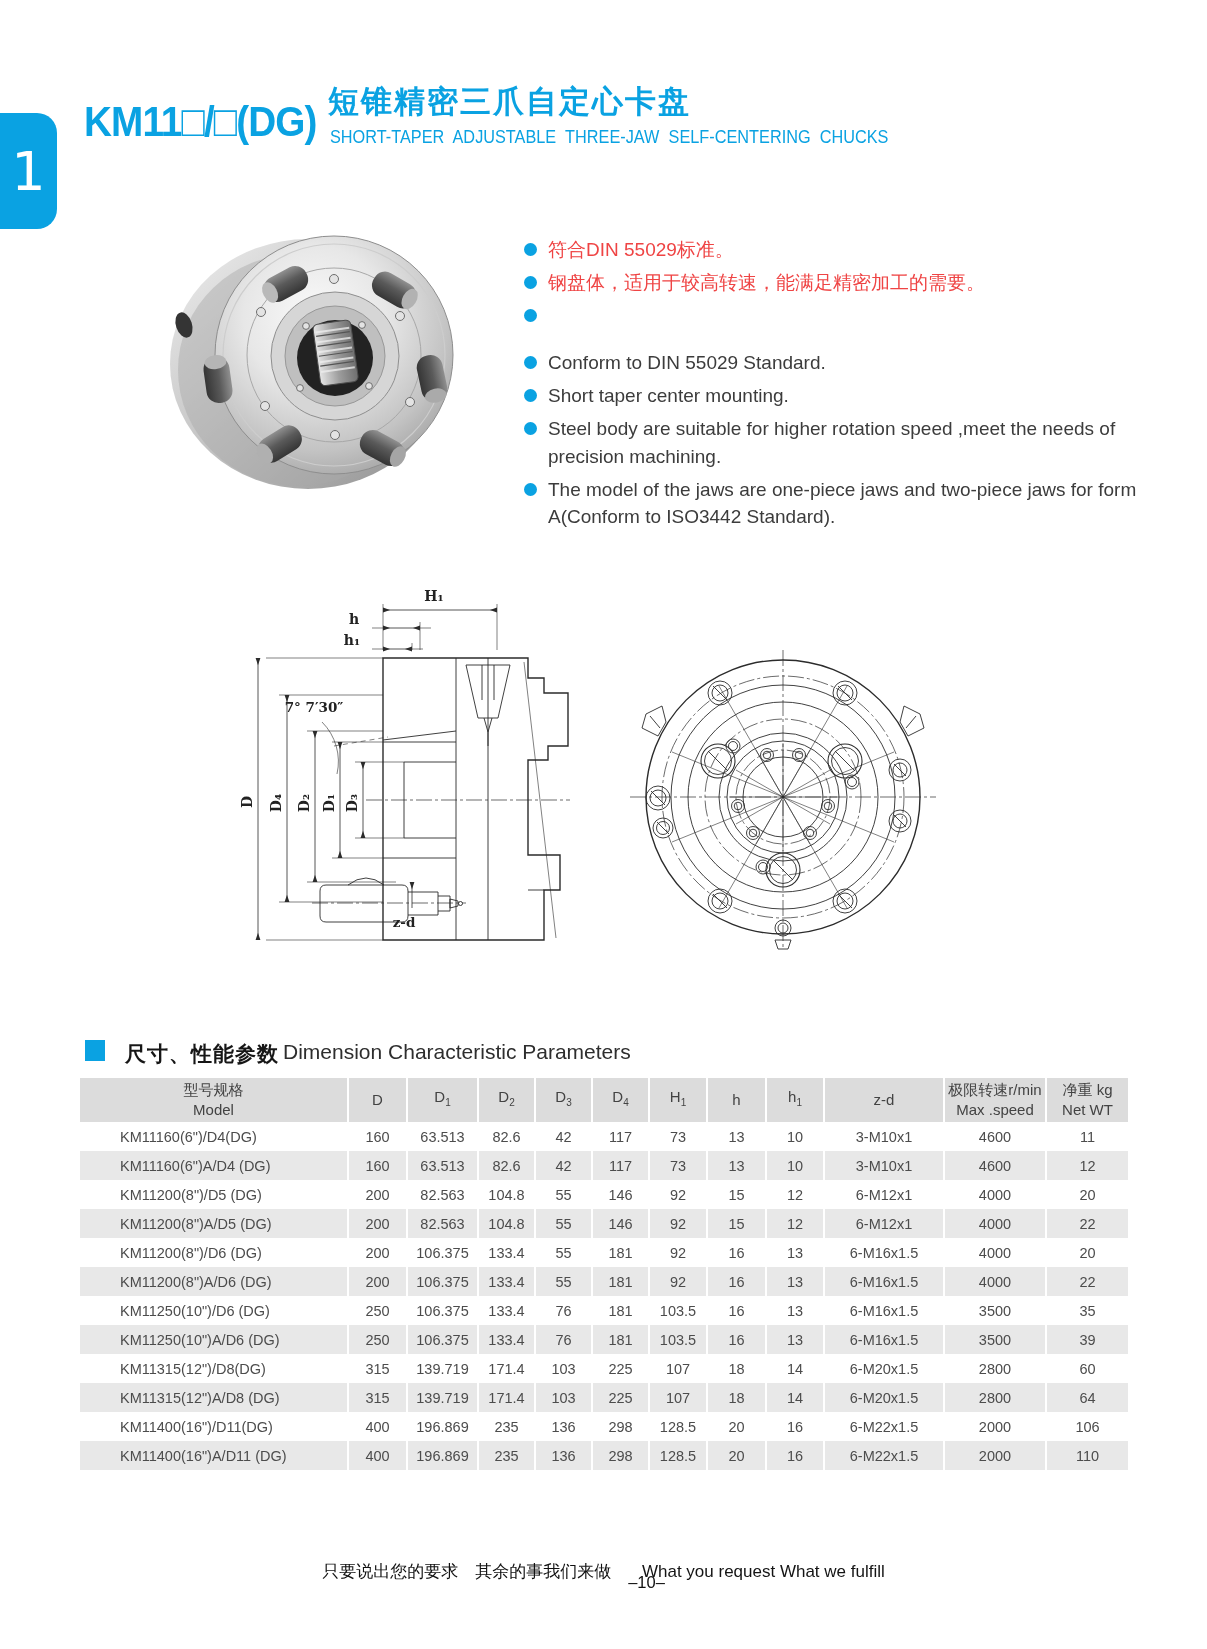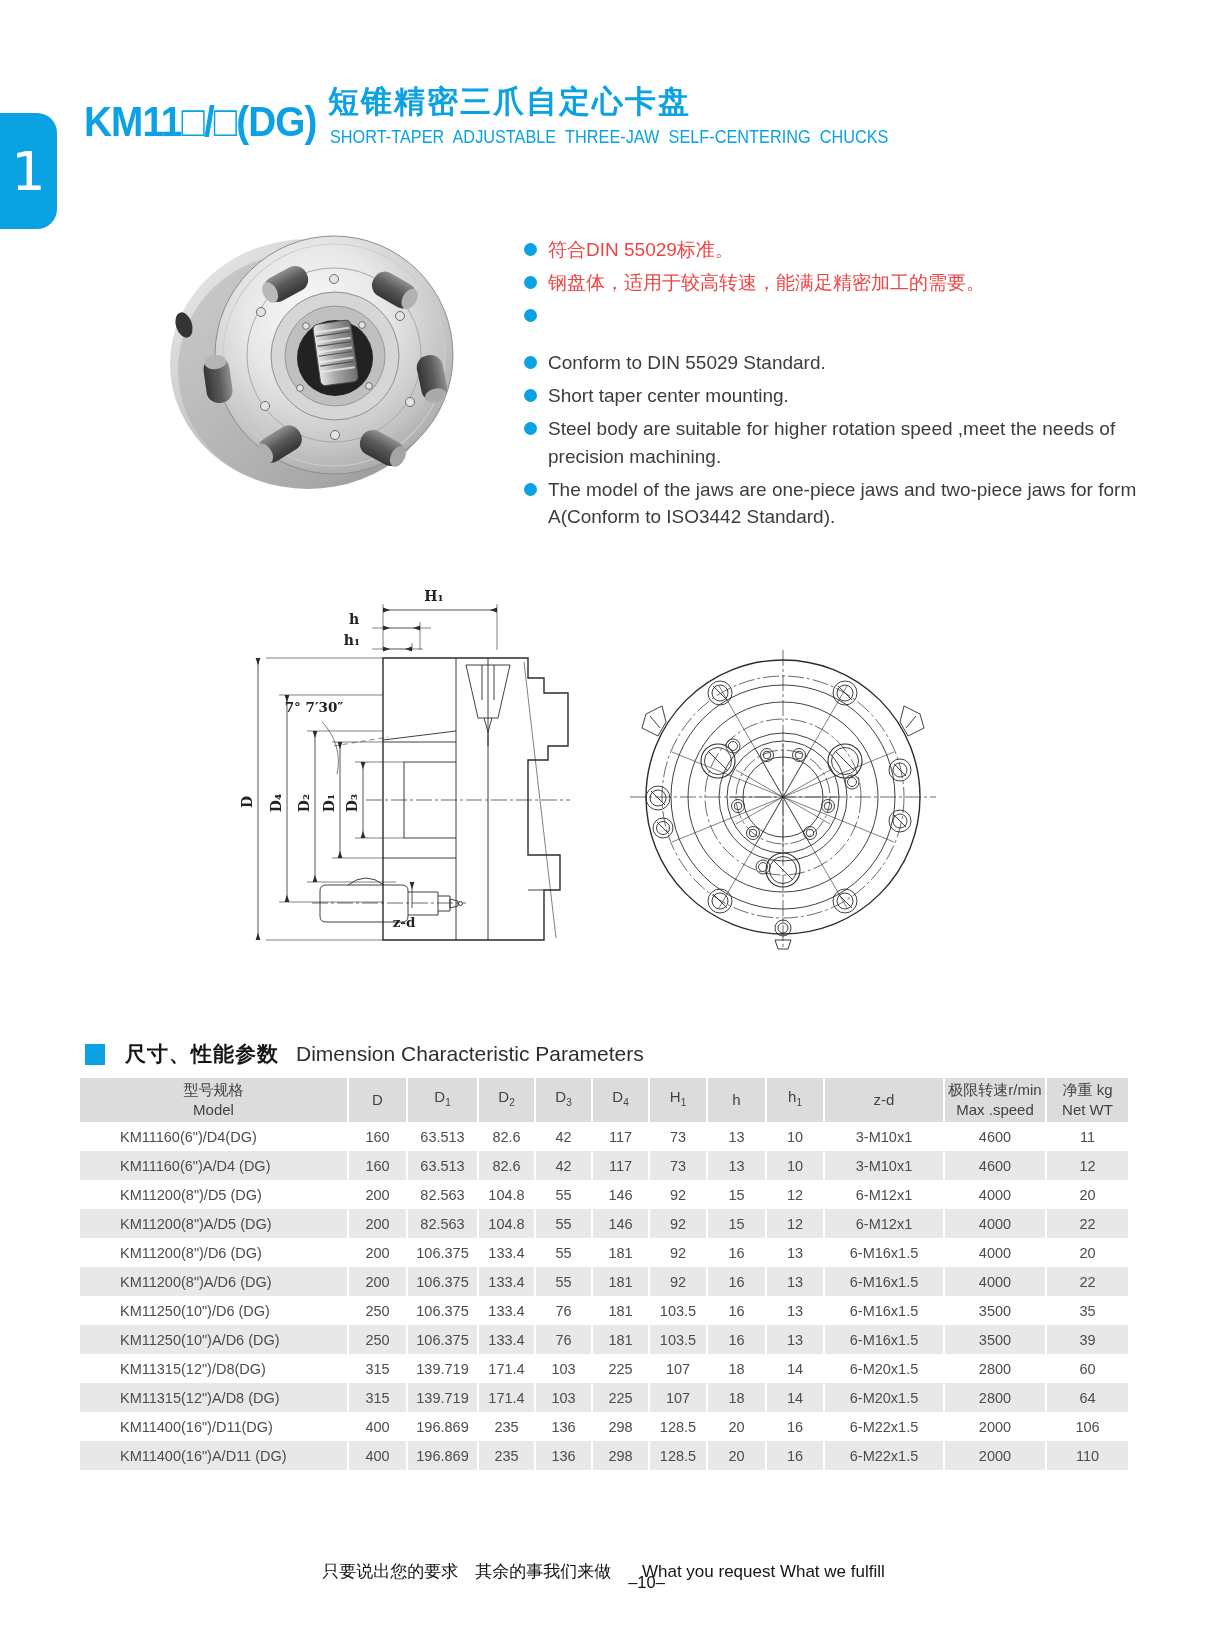--- a/index.html
+++ b/index.html
@@ -21,24 +21,24 @@
 
   
   .features{left:524px;top:236px;width:648px;}
   .features ul{list-style:none;margin:0;padding:0;}
   .features li{display:flex;font-size:19px;line-height:27.5px;color:#ef4444;margin:0 0 5.5px 0;}
   .features ul.en{margin-top:27px;}
   .features ul.en li{color:#3c3c3c;}
   .dot{flex:none;width:13px;height:13px;border-radius:50%;background:var(--accent);margin:7px 11px 0 0;}
 
   
-  .section-head{left:85px;top:1040px;display:flex;align-items:center;}
+  .section-head{left:85px;top:1040px;display:flex;align-items:flex-start;}
   .sq{width:20px;height:21px;background:var(--accent);margin-right:20px;}
   .sec-cn{font-size:21px;font-weight:bold;color:#161616;letter-spacing:1px;}
-  .sec-en{font-size:21px;color:#2e2e2e;margin-left:17px;white-space:nowrap;}
+  .sec-en{font-size:21px;color:#2e2e2e;margin-left:4px;white-space:nowrap;}
 
   
   .ptable{left:80px;top:1078px;width:1048px;border-collapse:separate;border-spacing:0;table-layout:fixed;}
   .ptable th,.ptable td{border-right:2px solid #fff;font-weight:normal;text-align:center;
         color:#4c4c4c;padding:0;overflow:hidden;white-space:nowrap;}
   .ptable th:last-child,.ptable td:last-child{border-right:none;}
   .ptable thead th{background:#dcdcdc;height:44px;font-size:15px;line-height:20px;color:#434343;}
   .ptable tbody td{height:29px;font-size:14.5px;}
   .ptable tbody tr.alt td{background:#e8e8e8;}
   .ptable td.model{text-align:left;padding-left:40px;}

